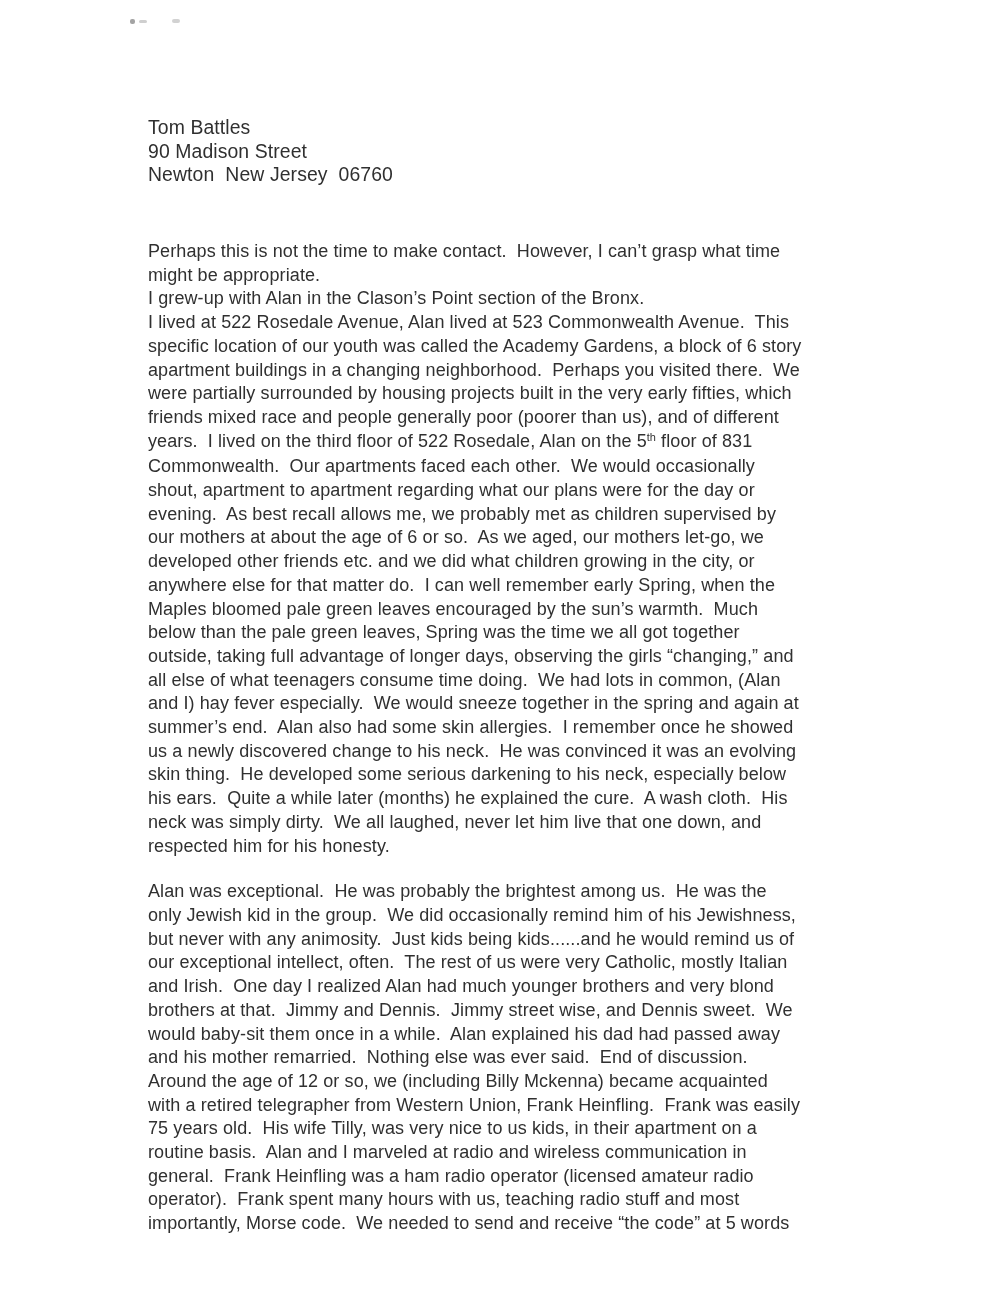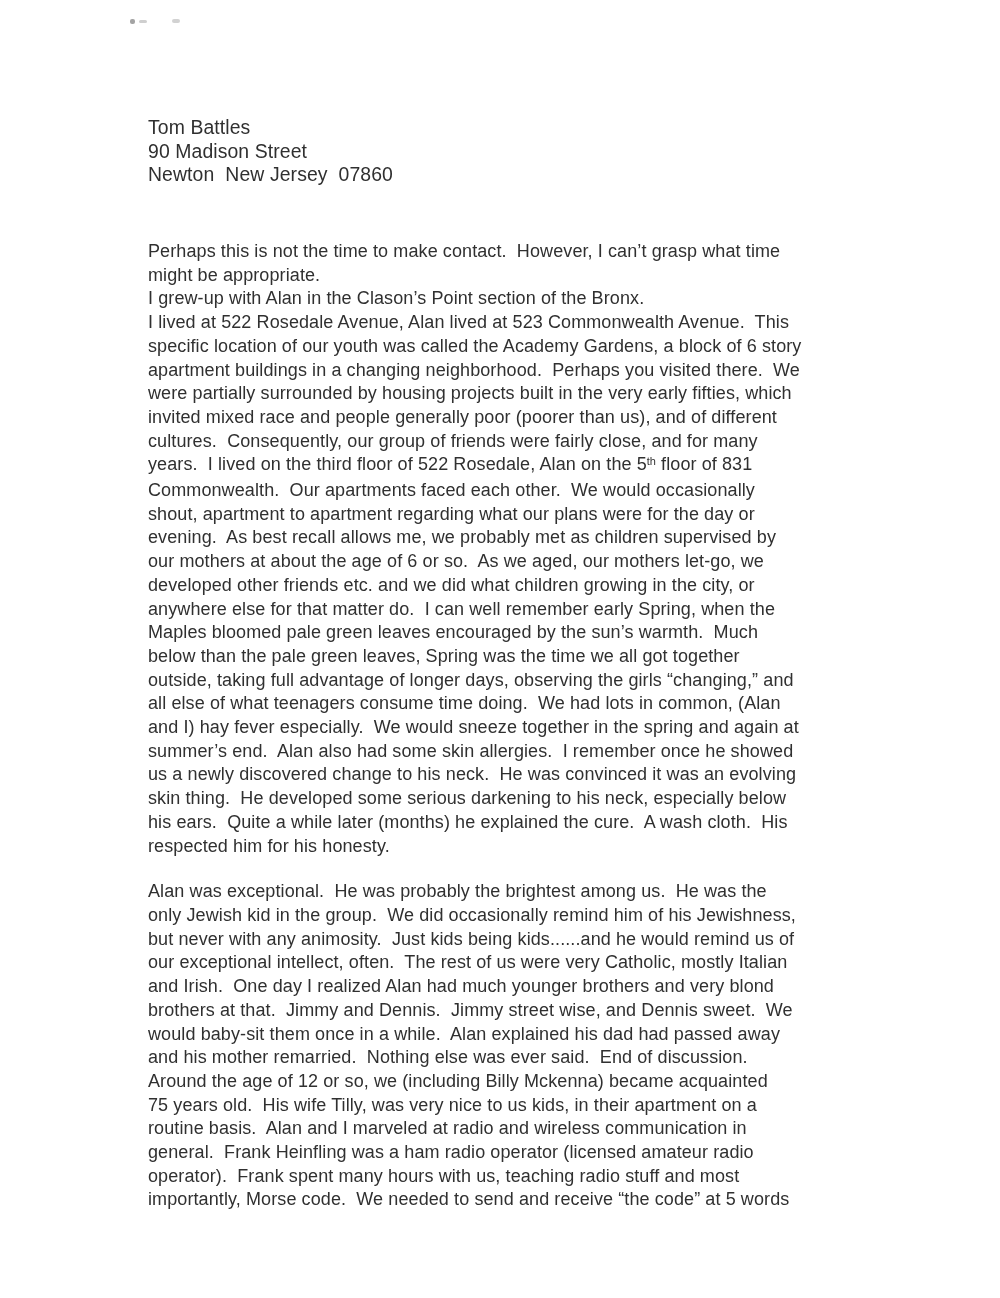--- a/index.html
+++ b/index.html
@@ -54,74 +54,75 @@
 
 <div class="page">
 
   <div class="scan-mark mark1"></div>
   <div class="scan-mark mark2"></div>
   <div class="scan-mark mark3"></div>
 
   <div class="sender">
     <div class="line">Tom Battles</div>
     <div class="line">90 Madison Street</div>
-    <div class="line">Newton  New Jersey  07860</div>
+    <div class="line">Newton  New Jersey  06760</div>
   </div>
 
   <div class="letter-body">
 
     <div class="para">
         <div class="line">Perhaps this is not the time to make contact.  However, I can’t grasp what time</div>
         <div class="line">might be appropriate.</div>
       </div>
 
     <div class="para">
         <div class="line">I grew-up with Alan in the Clason’s Point section of the Bronx.</div>
       </div>
 
     <div class="para">
       <div>
           <div class="line">I lived at 522 Rosedale Avenue, Alan lived at 523 Commonwealth Avenue.  This</div>
           <div class="line">specific location of our youth was called the Academy Gardens, a block of 6 story</div>
           <div class="line">apartment buildings in a changing neighborhood.  Perhaps you visited there.  We</div>
           <div class="line">were partially surrounded by housing projects built in the very early fifties, which</div>
-          <div class="line">invited mixed race and people generally poor (poorer than us), and of different</div>
-          <div class="line">cultures.  Consequently, our group of friends were fairly close, and for many</div>
+          <div class="line">friends mixed race and people generally poor (poorer than us), and of different</div>
         </div>
       <div class="line"><span>years.  I lived on the third floor of 522 Rosedale, Alan on the 5</span><span class="sup">th</span><span> floor of 831</span></div>
       <div>
           <div class="line">Commonwealth.  Our apartments faced each other.  We would occasionally</div>
           <div class="line">shout, apartment to apartment regarding what our plans were for the day or</div>
           <div class="line">evening.  As best recall allows me, we probably met as children supervised by</div>
           <div class="line">our mothers at about the age of 6 or so.  As we aged, our mothers let-go, we</div>
           <div class="line">developed other friends etc. and we did what children growing in the city, or</div>
           <div class="line">anywhere else for that matter do.  I can well remember early Spring, when the</div>
           <div class="line">Maples bloomed pale green leaves encouraged by the sun’s warmth.  Much</div>
           <div class="line">below than the pale green leaves, Spring was the time we all got together</div>
           <div class="line">outside, taking full advantage of longer days, observing the girls “changing,” and</div>
           <div class="line">all else of what teenagers consume time doing.  We had lots in common, (Alan</div>
           <div class="line">and I) hay fever especially.  We would sneeze together in the spring and again at</div>
           <div class="line">summer’s end.  Alan also had some skin allergies.  I remember once he showed</div>
           <div class="line">us a newly discovered change to his neck.  He was convinced it was an evolving</div>
           <div class="line">skin thing.  He developed some serious darkening to his neck, especially below</div>
           <div class="line">his ears.  Quite a while later (months) he explained the cure.  A wash cloth.  His</div>
+          <div class="line">neck was simply dirty.  We all laughed, never let him live that one down, and</div>
           <div class="line">respected him for his honesty.</div>
         </div>
     </div>
 
     <div class="para para-gap">
         <div class="line">Alan was exceptional.  He was probably the brightest among us.  He was the</div>
         <div class="line">only Jewish kid in the group.  We did occasionally remind him of his Jewishness,</div>
         <div class="line">but never with any animosity.  Just kids being kids......and he would remind us of</div>
         <div class="line">our exceptional intellect, often.  The rest of us were very Catholic, mostly Italian</div>
         <div class="line">and Irish.  One day I realized Alan had much younger brothers and very blond</div>
         <div class="line">brothers at that.  Jimmy and Dennis.  Jimmy street wise, and Dennis sweet.  We</div>
         <div class="line">would baby-sit them once in a while.  Alan explained his dad had passed away</div>
         <div class="line">and his mother remarried.  Nothing else was ever said.  End of discussion.</div>
         <div class="line">Around the age of 12 or so, we (including Billy Mckenna) became acquainted</div>
+        <div class="line">with a retired telegrapher from Western Union, Frank Heinfling.  Frank was easily</div>
         <div class="line">75 years old.  His wife Tilly, was very nice to us kids, in their apartment on a</div>
         <div class="line">routine basis.  Alan and I marveled at radio and wireless communication in</div>
         <div class="line">general.  Frank Heinfling was a ham radio operator (licensed amateur radio</div>
         <div class="line">operator).  Frank spent many hours with us, teaching radio stuff and most</div>
         <div class="line">importantly, Morse code.  We needed to send and receive “the code” at 5 words</div>
       </div>
 
   </div>
 </div>
 

